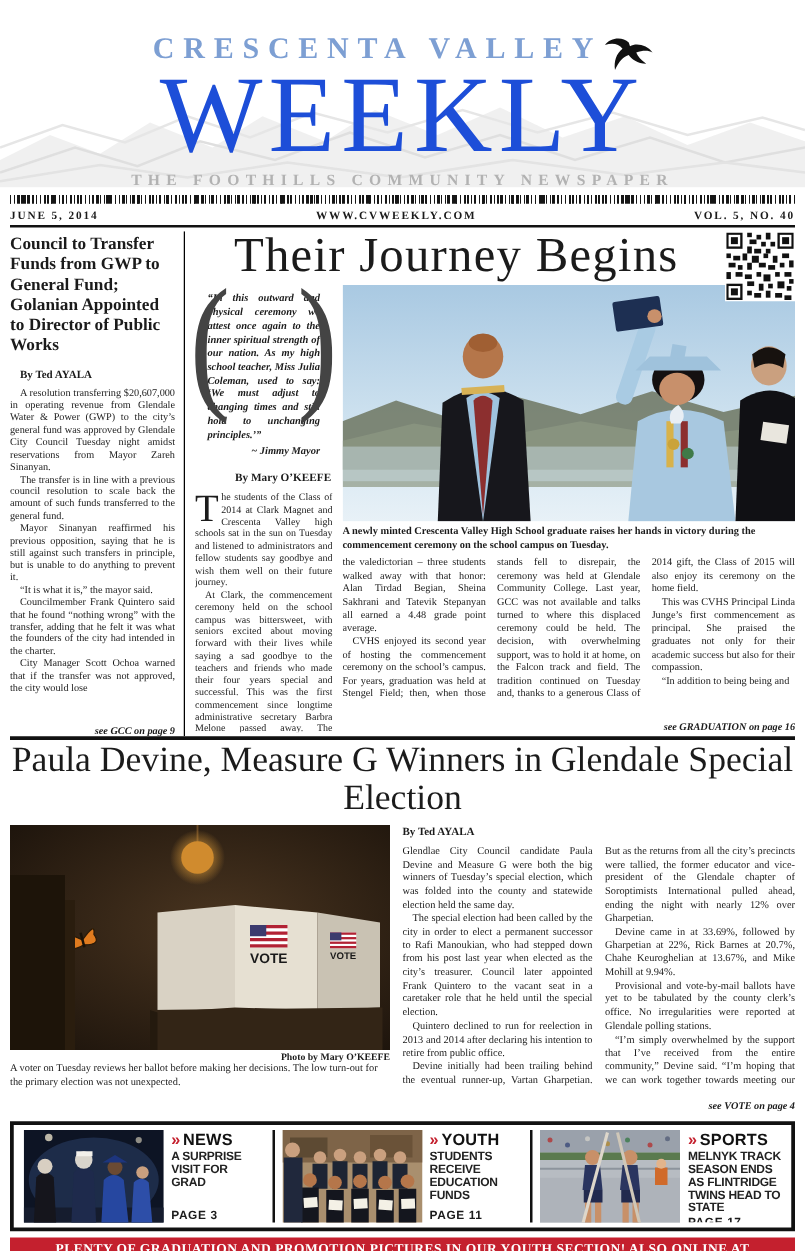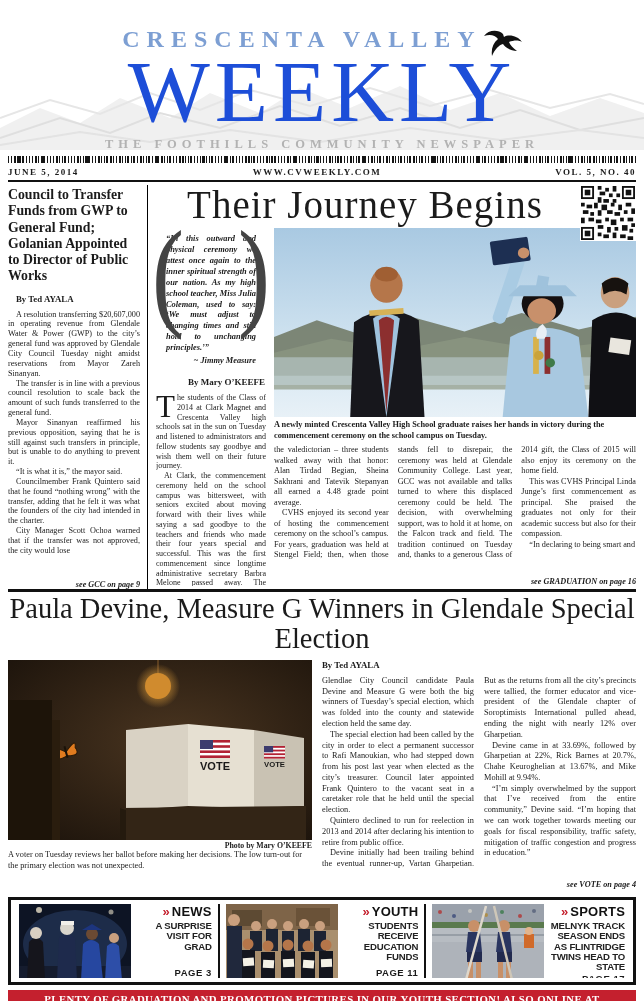--- a/index.html
+++ b/index.html
@@ -111,21 +111,21 @@
   .twocol {
     column-count:2; column-gap:10px; height:202px; overflow:hidden;
     font-size:8.3px; line-height:1.3; text-align:justify;
   }
   .twocol p { text-indent:8px; margin:0; }
   .twocol p:first-child { text-indent:0; }
 
   
   .teaser-box {
     margin:8px 8px 0; border:3px solid #111; height:88px;
-    display:flex; align-items:stretch; padding:4px 2px;text-align:right;
+    display:flex; align-items:stretch; padding:4px 2px;
   }
   .teaser { flex:1; display:flex; gap:6px; padding:0 6px; overflow:hidden; }
   .teaser + .teaser { border-left:2.5px solid #111; }
   .teaser-photo { width:112px; height:76px; flex:0 0 112px; }
   .teaser-text { display:flex; flex-direction:column; font-family:"Liberation Sans", sans-serif; overflow:hidden; }
   .teaser-section { font-size:13px; font-weight:bold; letter-spacing:.2px; color:#111; white-space:nowrap; }
   .teaser-chevron { color:#c4202e; margin-right:2px; }
   .teaser-title { font-size:9.6px; font-weight:bold; line-height:1.08; color:#222; margin-top:2px; letter-spacing:-0.2px; }
   .teaser-page { font-size:9.5px; font-weight:bold; margin-top:auto; letter-spacing:.5px; }
 
@@ -238,21 +238,21 @@
             <rect x="17" y="25" width="2" height="3"></rect>
           <rect x="21" y="26" width="3" height="2"></rect>
             <rect x="25" y="27" width="3" height="2"></rect>
         </g>
       </svg>
 
       <div class="feature-flex">
         <div class="feature-left">
           <div class="quote-box">
             <div class="quote-text">“In this outward and physical ceremony we attest once again to the inner spiritual strength of our nation. As my high school teacher, Miss Julia Coleman, used to say: ‘We must adjust to changing times and still hold to unchanging principles.’”</div>
-            <div class="quote-attr">~ Jimmy Measure</div>
+            <div class="quote-attr">~ Jimmy Mayor</div>
           </div>
           <div class="feature-byline">By Mary O’KEEFE</div>
           <div class="lead-text">
               <p>The students of the Class of 2014 at Clark Magnet and Crescenta Valley high schools sat in the sun on Tuesday and listened to administrators and fellow students say goodbye and wish them well on their future journey.</p>
               <p>At Clark, the commencement ceremony held on the school campus was bittersweet, with seniors excited about moving forward with their lives while saying a sad goodbye to the teachers and friends who made their four years special and successful. This was the first commencement since longtime administrative secretary Barbra Melone passed away. The administration and the students felt the loss.</p>
             </div>
         </div>
 
         <div class="feature-right">
 
@@ -295,21 +295,21 @@
             <path d="M330,205 L334,100 Q358,84 380,98 L380,205 Z" fill="#101014"></path>
             <rect x="352" y="120" width="22" height="16" fill="#e9e6de" transform="rotate(8 363 128)"></rect>
           </svg>
 
           <div class="photo-caption">A newly minted Crescenta Valley High School graduate raises her hands in victory during the commencement ceremony on the school campus on Tuesday.</div>
 
           <div class="threecol">
               <p>the valedictorian – three students walked away with that honor: Alan Tirdad Begian, Sheina Sakhrani and Tatevik Stepanyan all earned a 4.48 grade point average.</p>
               <p>CVHS enjoyed its second year of hosting the commencement ceremony on the school’s campus. For years, graduation was held at Stengel Field; then, when those stands fell to disrepair, the ceremony was held at Glendale Community College. Last year, GCC was not available and talks turned to where this displaced ceremony could be held. The decision, with overwhelming support, was to hold it at home, on the Falcon track and field. The tradition continued on Tuesday and, thanks to a generous Class of 2014 gift, the Class of 2015 will also enjoy its ceremony on the home field.</p>
               <p>This was CVHS Principal Linda Junge’s first commencement as principal. She praised the graduates not only for their academic success but also for their compassion.</p>
-              <p>“In declaring to being smart and</p>
+              <p>“In addition to being being and</p>
             </div>
           <div class="jump">see GRADUATION on page 16</div>
         </div>
       </div>
     </div>
   </section>
 
   <div class="section-rule"></div>
 
   <section class="election">
@@ -376,20 +376,21 @@
       </div>
 
       <div class="election-right">
         <div class="byline">By Ted AYALA</div>
         <div class="twocol">
             <p>Glendlae City Council candidate Paula Devine and Measure G were both the big winners of Tuesday’s special election, which was folded into the county and statewide election held the same day.</p>
             <p>The special election had been called by the city in order to elect a permanent successor to Rafi Manoukian, who had stepped down from his post last year when elected as the city’s treasurer. Council later appointed Frank Quintero to the vacant seat in a caretaker role that he held until the special election.</p>
             <p>Quintero declined to run for reelection in 2013 and 2014 after declaring his intention to retire from public office.</p>
             <p>Devine initially had been trailing behind the eventual runner-up, Vartan Gharpetian. But as the returns from all the city’s precincts were tallied, the former educator and vice-president of the Glendale chapter of Soroptimists International pulled ahead, ending the night with nearly 12% over Gharpetian.</p>
             <p>Devine came in at 33.69%, followed by Gharpetian at 22%, Rick Barnes at 20.7%, Chahe Keuroghelian at 13.67%, and Mike Mohill at 9.94%.</p>
+            <p>Provisional and vote-by-mail ballots have yet to be tabulated by the county clerk’s office. No irregularities were reported at Glendale polling stations.</p>
             <p>“I’m simply overwhelmed by the support that I’ve received from the entire community,” Devine said. “I’m hoping that we can work together towards meeting our goals for fiscal responsibility, traffic safety, mitigation of traffic congestion and progress in education.”</p>
           </div>
         <div class="jump">see VOTE on page 4</div>
       </div>
     </div>
   </section>
 
   <section class="teaser-box">
 
     <div class="teaser">

